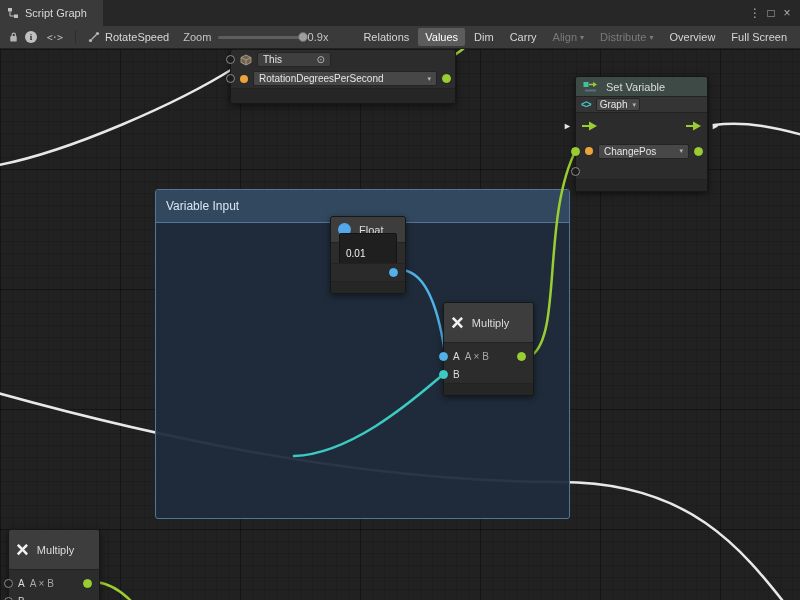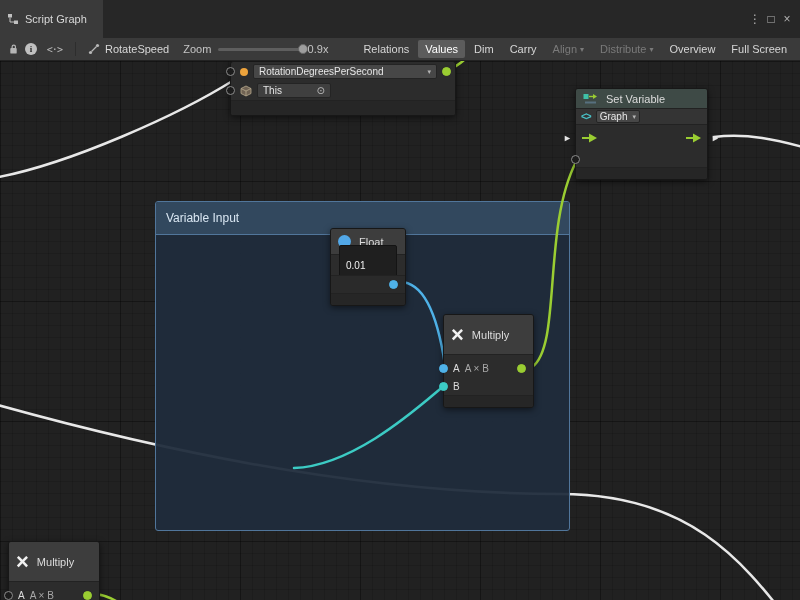--- a/index.html
+++ b/index.html
@@ -2,21 +2,21 @@
 <html style="--wire-white: #e8e8e8; --wire-green: #9acd32; --wire-blue: #4fb2e8; --wire-teal: #3ccbc4; --orange-dot: #eda33c; --float-blue: #52a8e8; --group-border: #51769b; --active-button: #5c5c5c;"><head>
 <meta charset="utf-8">
 <style>
   *{margin:0;padding:0;box-sizing:border-box}
   html,body{width:800px;height:600px;overflow:hidden}
   body{background:#1e1e1e;font-family:"Liberation Sans","DejaVu Sans",sans-serif;
        -webkit-font-smoothing:antialiased;color:#ddd}
   .window{width:800px;height:600px;display:flex;flex-direction:column;position:relative}
 
   
-  .titlebar{height:38px;background:#272727;display:flex;align-items:stretch;font-size:11px;flex:none}
+  .titlebar{height:26px;background:#272727;display:flex;align-items:stretch;font-size:11px;flex:none}
   .tab{display:flex;align-items:center;gap:6px;padding:0 16px 0 7px;background:#3a3a3a;color:#d8d8d8}
   .win-controls{margin-left:auto;display:flex;align-items:center;padding-right:5px;color:#b0b0b0}
   .win-controls span{width:16px;text-align:center;font-size:12px;line-height:22px}
 
   
   .toolbar{height:23px;background:#3a3a3a;border-bottom:1px solid #222;display:flex;align-items:center;
            font-size:11px;color:#cfcfcf;padding:0 5px;overflow:hidden;flex:none;white-space:nowrap}
   .ticon{display:inline-flex;align-items:center;justify-content:center;width:20px;height:18px}
   .info-circle{width:12px;height:12px;border-radius:50%;background:#c0c0c0;color:#2a2a2a;
                font-size:9px;font-weight:bold;display:inline-flex;align-items:center;justify-content:center;
@@ -157,37 +157,37 @@
       <path d="M 448,54 C 456,51 463,46 470,38" fill="none" style="stroke:var(--wire-green,#9acd32)" stroke-width="2.5" stroke-linecap="round"></path>
       <path d="M 532,351 C 562,330 542,212 576,146" fill="none" style="stroke:var(--wire-green,#9acd32)" stroke-width="2.5" stroke-linecap="round"></path>
       <path d="M 96,578 C 114,580 127,591 139,606" fill="none" style="stroke:var(--wire-green,#9acd32)" stroke-width="2.5" stroke-linecap="round"></path>
       <path d="M 398,266 C 424,264 438,302 445,349" fill="none" style="stroke:var(--wire-blue,#4fb2e8)" stroke-width="2.5" stroke-linecap="round"></path>
       <path d="M 294,452 C 356,450 424,386 445,369" fill="none" style="stroke:var(--wire-teal,#3ccbc4)" stroke-width="2.5" stroke-linecap="round"></path>
     </svg>
 
     <div class="node" style="left:230px;top:0;width:226px">
       <div class="nrow" style="height:19px">
         <span class="port l"></span>
+        <svg width="12" height="12" viewBox="0 0 12 12">
+          <path d="M6,1 L11,3.5 L11,8.5 L6,11 L1,8.5 L1,3.5 Z" fill="#6f6253" stroke="#b8a98e" stroke-width="0.8"></path>
+          <path d="M1,3.5 L6,6 L11,3.5 M6,6 V11" stroke="#b8a98e" stroke-width="0.8" fill="none"></path>
+        </svg>
+        <span class="field">
+          <span>This</span>
+          <span class="picker">⊙</span>
+        </span>
+      </div>
+      <div class="nrow" style="height:19px">
+        <span class="port l"></span>
         <span class="dot-orange"></span>
         <span class="dd" style="flex:1">
           <span>RotationDegreesPerSecond</span>
           <span class="caret" style="margin-left:auto">▾</span>
         </span>
         <span class="port r green"></span>
-      </div>
-      <div class="nrow" style="height:19px">
-        <span class="port l"></span>
-        <svg width="12" height="12" viewBox="0 0 12 12">
-          <path d="M6,1 L11,3.5 L11,8.5 L6,11 L1,8.5 L1,3.5 Z" fill="#6f6253" stroke="#b8a98e" stroke-width="0.8"></path>
-          <path d="M1,3.5 L6,6 L11,3.5 M6,6 V11" stroke="#b8a98e" stroke-width="0.8" fill="none"></path>
-        </svg>
-        <span class="field">
-          <span>This</span>
-          <span class="picker">⊙</span>
-        </span>
       </div>
       <div class="nfooter" style="height:15px"></div>
     </div>
 
     <div class="node" style="left:575px;top:27px;width:133px">
       <div class="nheader" style="height:20px;background:#3e4a46">
         <svg width="15" height="12" viewBox="0 0 15 12">
           <rect x="0.5" y="1" width="5" height="5" fill="#3fc1a8"></rect>
           <path d="M6,3.5 H11" stroke="#9acd32" stroke-width="1.4"></path>
           <path d="M10,1 L14,3.5 L10,6 Z" fill="#9acd32"></path>
@@ -208,20 +208,29 @@
           <path d="M1,5 H9" style="stroke:var(--wire-green,#9acd32)" stroke-width="2"></path>
           <path d="M8,0.5 L16,5 L8,9.5 Z" style="fill:var(--wire-green,#9acd32)"></path>
         </svg>
         <span style="flex:1"></span>
         <svg width="17" height="10" viewBox="0 0 17 10">
           <path d="M1,5 H9" style="stroke:var(--wire-green,#9acd32)" stroke-width="2"></path>
           <path d="M8,0.5 L16,5 L8,9.5 Z" style="fill:var(--wire-green,#9acd32)"></path>
         </svg>
         <span class="tri r">►</span>
       </div>
+      <div class="nrow" style="height:24px">
+        <span class="port l green"></span>
+        <span class="dot-orange"></span>
+        <span class="dd" style="flex:1">
+          <span>ChangePos</span>
+          <span class="caret" style="margin-left:auto">▾</span>
+        </span>
+        <span class="port r green"></span>
+      </div>
       <div class="nrow" style="height:16px">
         <span class="port l"></span>
       </div>
       <div class="nfooter" style="height:12px"></div>
     </div>
 
     <div class="node" style="left:330px;top:167px;width:76px">
       <div class="nheader" style="height:26px;justify-content:flex-start">
         <span class="float-circle"></span>
         <span>Float</span>

